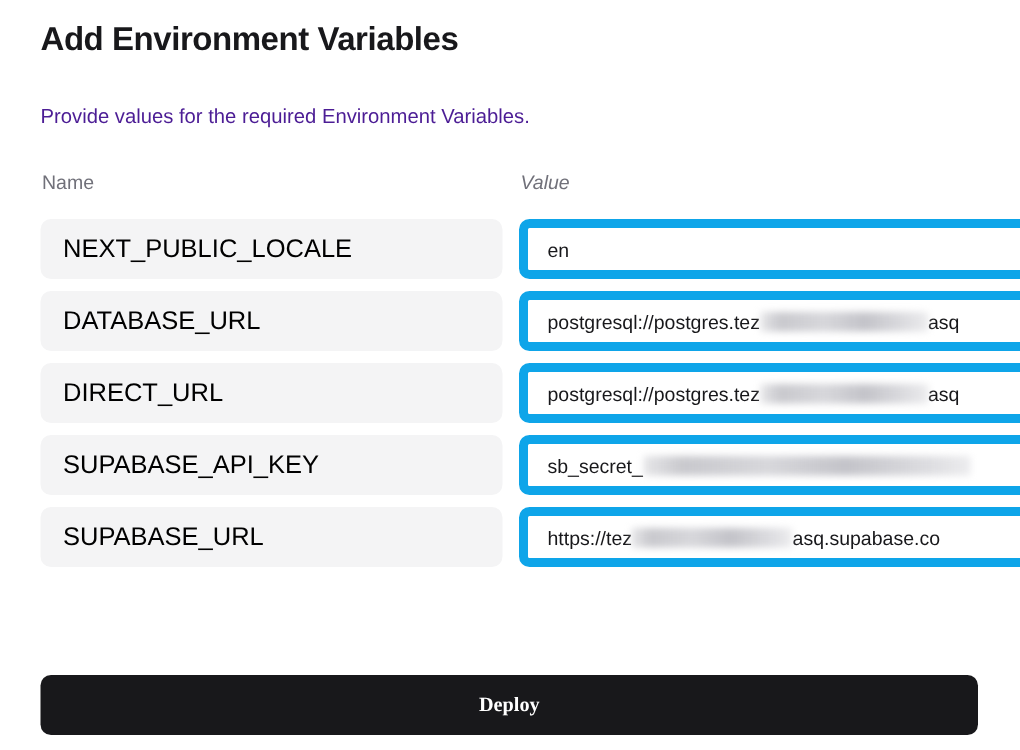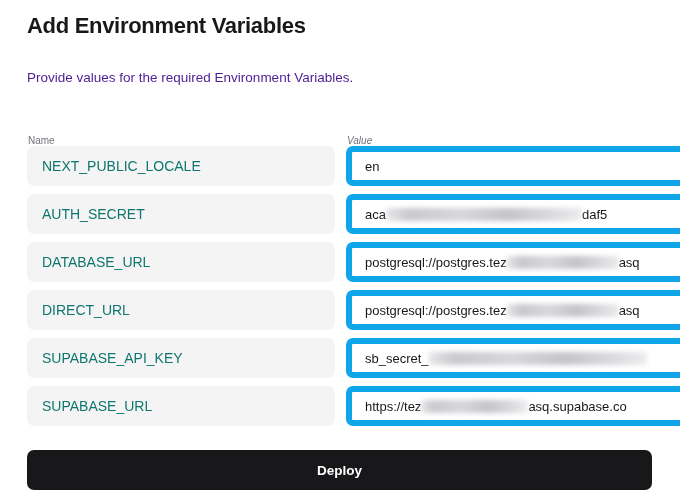--- a/index.html
+++ b/index.html
@@ -36,22 +36,22 @@
     left: 27px;
     top: 70px;
     font-size: 13.5px;
     font-weight: normal;
     color: #4c1d95;
     white-space: nowrap;
   }
 
   .col-header {
     position: absolute;
-    top: 135px;
-    font-size: 10px;
+    top: 114px;
+    font-size: 13px;
     color: #71717a;
     white-space: nowrap;
   }
   .col-header.name  { left: 28px; }
   .col-header.value { left: 347px; font-style: italic; }
 
   .rows {
     position: absolute;
     left: 0;
     top: 146px;
@@ -69,22 +69,22 @@
     left: 27px;
     top: 0;
     width: 308px;
     height: 40px;
     background: #f4f4f5;
     border: 1px solid #f4f4f5;
     border-radius: 7px;
     display: flex;
     align-items: center;
     padding: 0 14px;
-    font-size: 14px;
-    color: #0f766e;
+    font-size: 17px;
+    color: #000000;
     white-space: nowrap;
     overflow: hidden;
   }
 
   .field-value {
     position: absolute;
     left: 346px;
     top: 0;
     width: 365px;
     height: 40px;
@@ -128,21 +128,21 @@
   .deploy-button {
     position: absolute;
     left: 27px;
     top: 450px;
     width: 625px;
     height: 40px;
     background: #18181b;
     border: none;
     border-radius: 7px;
     color: #ffffff;
-    font-family: Liberation Sans, sans-serif;
+    font-family: Liberation Serif, serif;
     font-size: 13.5px;
     font-weight: bold;
     display: flex;
     align-items: center;
     justify-content: center;
     cursor: pointer;
   }
 </style>
 </head>
 <body>
@@ -160,30 +160,20 @@
   <div class="rows" id="rows-container">
       <div class="row">
         <div class="field-name">NEXT_PUBLIC_LOCALE</div>
         <div class="field-value">
           <span class="value-text">
             <span class="value-seg">en</span>
           </span>
         </div>
       </div>
       <div class="row">
-        <div class="field-name">AUTH_SECRET</div>
-        <div class="field-value">
-          <span class="value-text">
-            <span class="value-seg">aca</span>
-            <span class="redacted" style="width: 196px;"></span>
-            <span class="value-seg">daf5</span>
-          </span>
-        </div>
-      </div>
-      <div class="row">
         <div class="field-name">DATABASE_URL</div>
         <div class="field-value">
           <span class="value-text">
             <span class="value-seg">postgresql://postgres.tez</span>
             <span class="redacted" style="width: 112px;"></span>
             <span class="value-seg">asq</span>
           </span>
         </div>
       </div>
       <div class="row">

